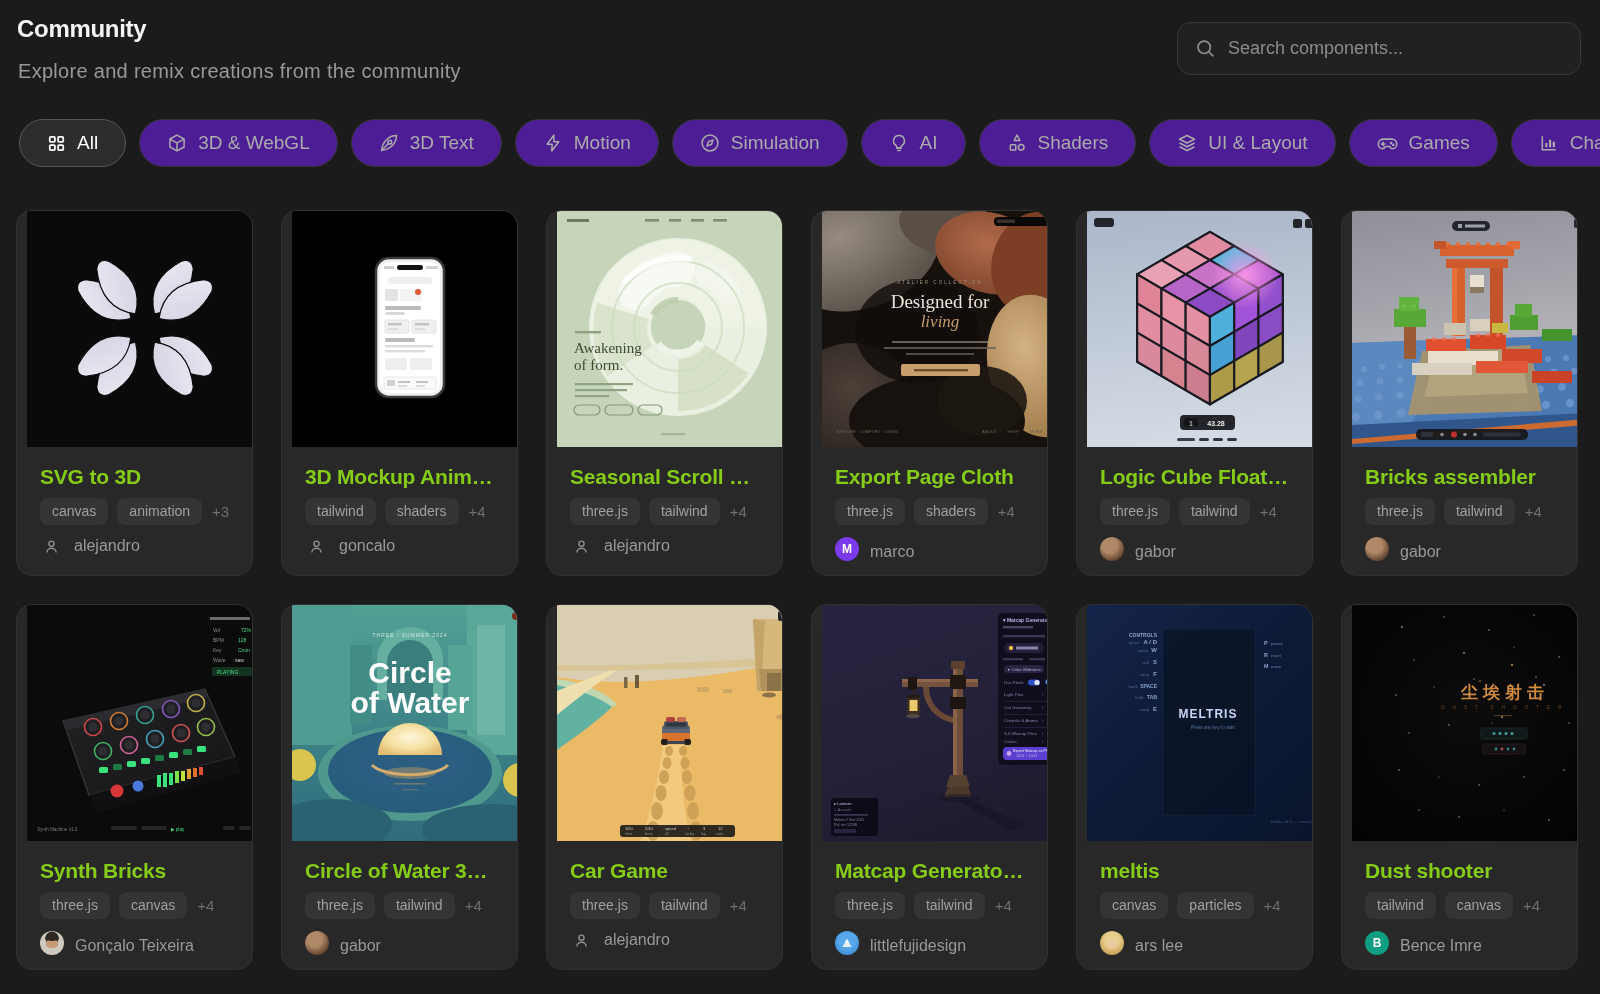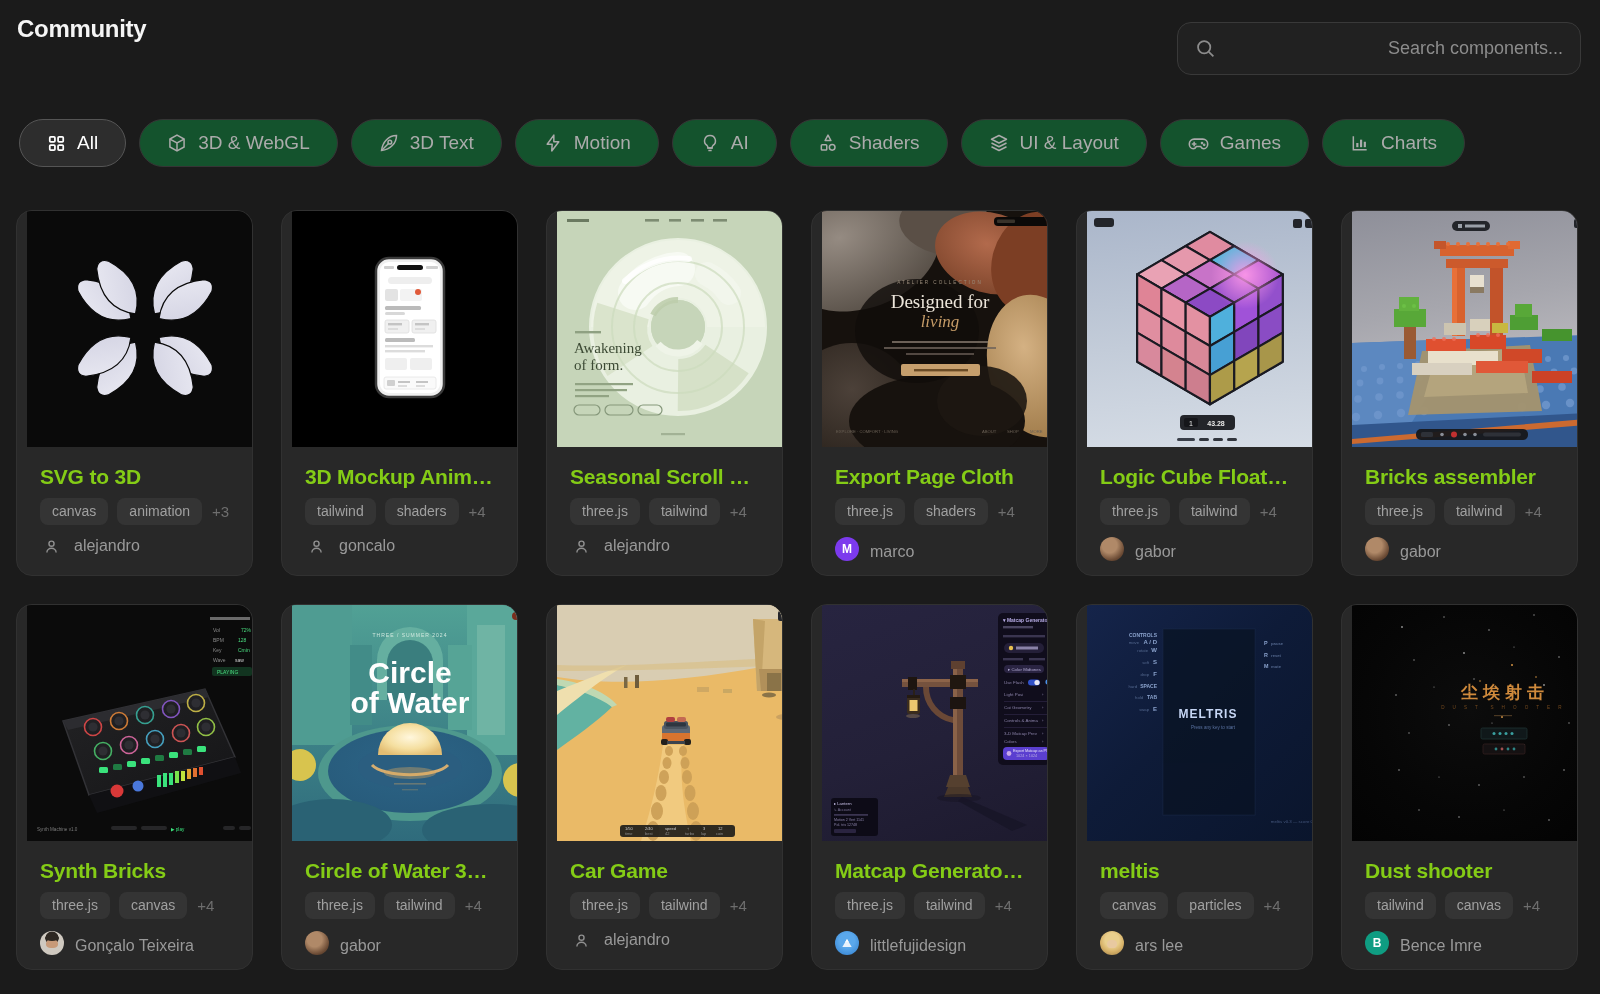--- a/index.html
+++ b/index.html
@@ -1,41 +1,42 @@
 <!DOCTYPE html>
 <html><head>
 <meta charset="utf-8">
 <style>
 * { margin:0; padding:0; box-sizing:border-box; }
 html,body { width:1600px; height:994px; background:#1b1b1b; font-family:"Liberation Sans", sans-serif; overflow:hidden; }
 #page { position:relative; width:1600px; height:994px; }
 h1 { position:absolute; left:17px; top:15px; font-size:24px; font-weight:700; color:#f5f5f5; letter-spacing:-0.3px; }
 .sub { position:absolute; left:18px; top:60px; font-size:20px; letter-spacing:0.3px; color:#999999; }
-.search { position:absolute; left:1177px; top:22px; width:404px; height:53px; background:#212121; border:1px solid #393939; border-radius:14px; display:flex; align-items:center; padding:0 17px; gap:12px;justify-content:space-between; }
+.search { position:absolute; left:1177px; top:22px; width:404px; height:53px; background:#212121; border:1px solid #393939; border-radius:14px; display:flex; align-items:center; padding:0 17px; gap:12px; }
 .search .ph { color:#8c8c8c; font-size:18px; }
 .pills { position:absolute; left:19px; top:119px; display:flex; gap:13px; }
-.pill { height:48px; border-radius:24px; border:1px solid #353535; display:flex; align-items:center; gap:11px; padding:0 27px; color:#ababab; font-size:19px; background:#14532d; white-space:nowrap; flex:none; }
+.pill { height:48px; border-radius:24px; border:1px solid #353535; display:flex; align-items:center; gap:11px; padding:0 27px; color:#ababab; font-size:19px; background:#4c1d95; white-space:nowrap; flex:none; }
 .pill.active { background:#2d2d2d; border-color:#555; color:#fff; }
 .pill svg { flex:none; }
 .grid { position:absolute; left:16px; top:210px; display:grid; grid-template-columns:repeat(6,237px); grid-auto-rows:366px; column-gap:28px; row-gap:28px; }
 .card { background:#282828; border:1px solid #313131; border-radius:16px; overflow:hidden; position:relative; }
 .thumb { width:235px; height:236px; position:relative; overflow:hidden;margin-left:10px; }
 .info { padding:18px 23px 0; }
 .title { font-size:21px; font-weight:700; color:#84cc16; white-space:nowrap; overflow:hidden; text-overflow:ellipsis; letter-spacing:-0.2px; }
 .tags { margin-top:9px; display:flex; align-items:center; gap:9px; }
 .tag { background:#343434; color:#a0a0a0; font-size:14px; padding:5px 12px 6px; border-radius:8px; }
 .more { color:#6e6e6e; font-size:15px; margin-left:1px; }
 .author { margin-top:12px; display:flex; align-items:flex-end; gap:11px; color:#999999; font-size:16px; }
 .av { width:24px; height:24px; border-radius:50%; flex:none; display:flex; align-items:center; justify-content:center; font-size:12px; font-weight:700; color:#fff; overflow:hidden; position:relative; }
 .pico { width:17px; height:17px; flex:none; margin:0 3px; }
 </style>
 </head>
 <body>
 <div id="page">
   <h1>Community</h1>
+  <div class="sub">Explore and remix creations from the community</div>
   <div class="search">
     <svg width="21" height="21" viewBox="0 0 24 24" fill="none" stroke="#8c8c8c" stroke-width="2">
         <circle cx="10.5" cy="10.5" r="7"></circle>
         <path d="M15.8 15.8 L21 21"></path>
       </svg>
     <div class="ph">Search components...</div>
   </div>
   <div class="pills">
     <div class="pill active">
       <svg width="19" height="19" viewBox="0 0 24 24" fill="none" stroke="#fff" stroke-width="2.2">
@@ -56,20 +57,26 @@
           <path d="M3 21 C3 21 4 13 9 8 C14 3 21 3 21 3 C21 3 21 10 16 15 C11 20 3 21 3 21 Z"></path>
           <path d="M3 21 L12 12"></path>
           <circle cx="13" cy="11" r="2.2"></circle>
         </svg>
       3D Text</div>
     <div class="pill">
       <svg width="20" height="20" viewBox="0 0 24 24" fill="none" stroke="#ababab" stroke-width="1.8">
           <path d="M13 2.5 L5 13.5 H11 L10.5 21.5 L19 10.5 H13 Z" stroke-linejoin="round"></path>
         </svg>
       Motion</div>
+    <div class="pill">
+      <svg width="20" height="20" viewBox="0 0 24 24" fill="none" stroke="#ababab" stroke-width="1.8">
+          <circle cx="12" cy="12" r="9.5"></circle>
+          <path d="M15.5 8.5 L13.8 13.8 L8.5 15.5 L10.2 10.2 Z"></path>
+        </svg>
+      Simulation</div>
     <div class="pill">
       <svg width="20" height="20" viewBox="0 0 24 24" fill="none" stroke="#ababab" stroke-width="1.8">
           <path d="M9 18 h6 M10 21 h4"></path>
           <path d="M12 3 a6.5 6.5 0 0 1 3.5 12 c-.8.6-1 1.4-1 3 h-5 c0-1.6-.2-2.4-1-3 A6.5 6.5 0 0 1 12 3 Z"></path>
         </svg>
       AI</div>
     <div class="pill">
       <svg width="20" height="20" viewBox="0 0 24 24" fill="none" stroke="#ababab" stroke-width="1.8">
           <path d="M12 2.5 L15.5 9 H8.5 Z" stroke-linejoin="round"></path>
           <rect x="4" y="14" width="6.5" height="6.5" rx="1"></rect>

